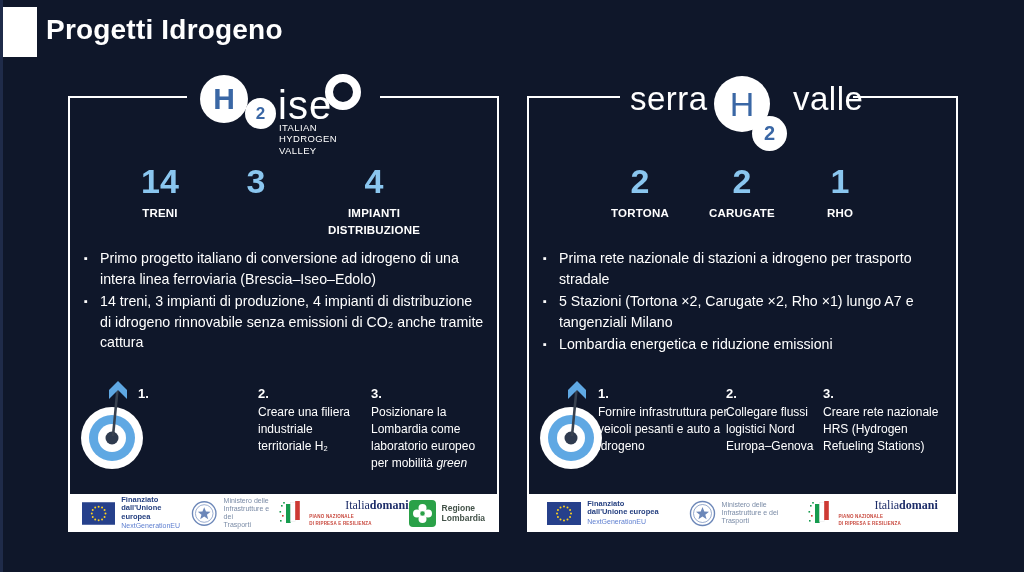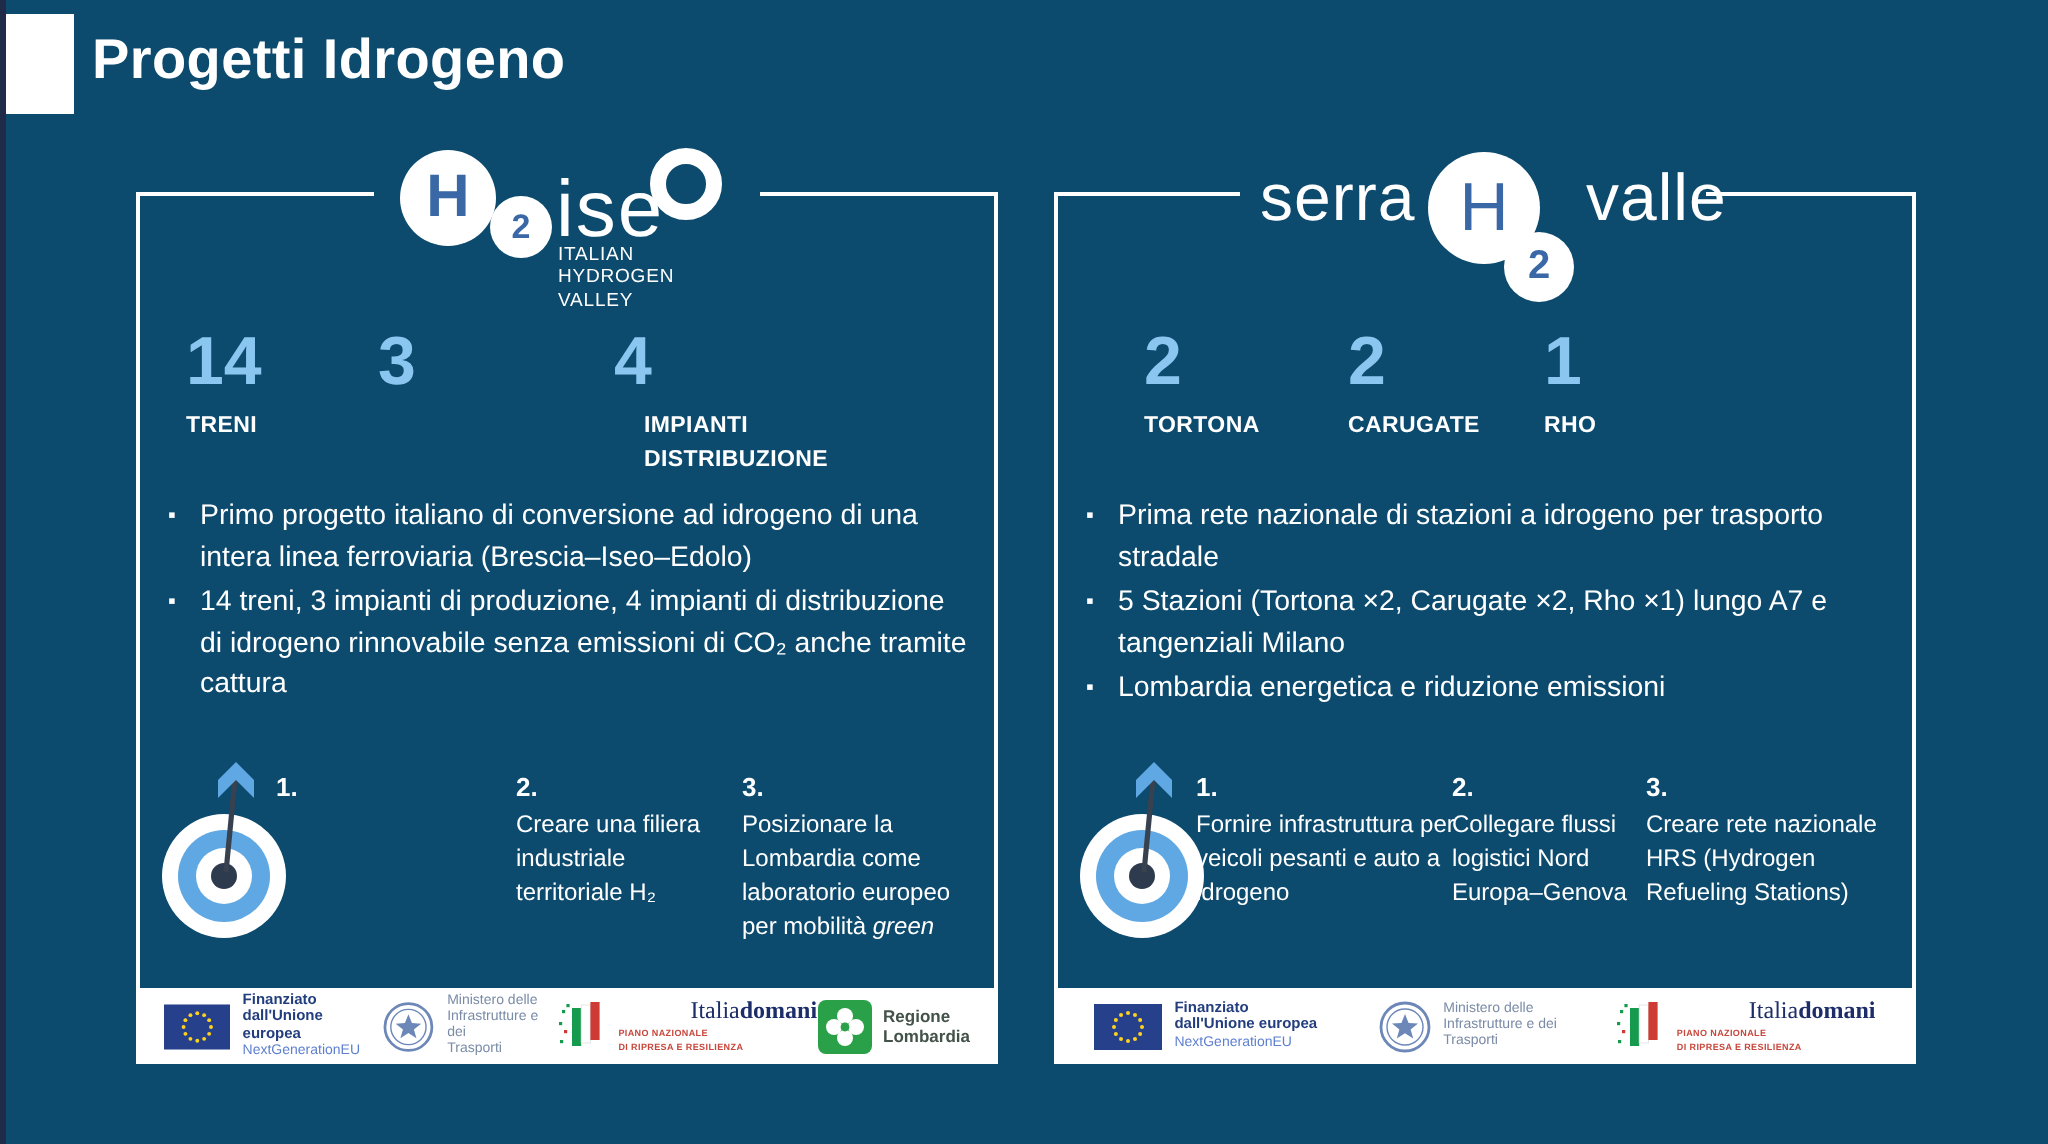--- a/index.html
+++ b/index.html
@@ -1,16 +1,16 @@
 <!DOCTYPE html>
 <html><head>
 <meta charset="utf-8">
 <style>
   html,body{margin:0;padding:0;}
-  .slide{position:relative;width:1024px;height:572px;background:#0c4a6e;overflow:hidden;
+  .slide{position:relative;width:1024px;height:572px;background:#0f172a;overflow:hidden;
          font-family:"Liberation Sans","DejaVu Sans",sans-serif;}
   .edge-bar{position:absolute;left:0;top:0;width:3px;height:100%;background:#1F2B49;}
   .corner-square{position:absolute;left:3px;top:7px;width:34px;height:50px;background:#fff;}
   .page-title{position:absolute;left:46px;top:14px;font-size:28px;font-weight:bold;color:#fff;letter-spacing:.2px;}
 
   .panel{position:absolute;top:96px;width:431px;height:436px;}
   #panelL{left:68px;} #panelR{left:527px;}
   .bl{position:absolute;background:#fff;}
   .bl.v{top:0;bottom:0;width:2px;}
   .bl.h{top:0;height:2px;}
@@ -25,21 +25,21 @@
   .tagline{position:absolute;left:82px;top:50px;font-size:9.5px;line-height:1.2;letter-spacing:.4px;font-weight:400;}
 
   
   .serra{position:absolute;left:630px;top:70px;width:250px;height:95px;color:#fff;}
   .s-pre{position:absolute;left:0;top:10px;font-size:33px;font-weight:300;letter-spacing:.5px;}
   .s-ch{left:84px;top:6px;width:56px;height:56px;font-size:34px;font-weight:500;}
   .s-c2{left:122px;top:46px;width:35px;height:35px;font-size:20px;}
   .s-post{position:absolute;left:163px;top:10px;font-size:33px;font-weight:300;letter-spacing:.5px;}
 
   
-  .stat-col{position:absolute;text-align:left;top:68px;}
+  .stat-col{position:absolute;text-align:center;top:68px;}
   .stat-val{font-size:34px;font-weight:bold;color:#8AC6EF;line-height:1;}
   .stat-lbl{margin:7px auto 0;font-size:11.5px;font-weight:bold;color:#fff;line-height:1.5;letter-spacing:.2px;}
 
   
   .bullets{position:absolute;top:152px;left:16px;width:402px;color:#fff;font-size:14.2px;line-height:1.45;
            list-style:none;margin:0;padding:0;}
   .bullets li{position:relative;padding-left:16px;margin-bottom:2px;}
   .bullets li::before{content:"▪";position:absolute;left:0;top:0;font-size:11px;line-height:1.9;}
 
   

